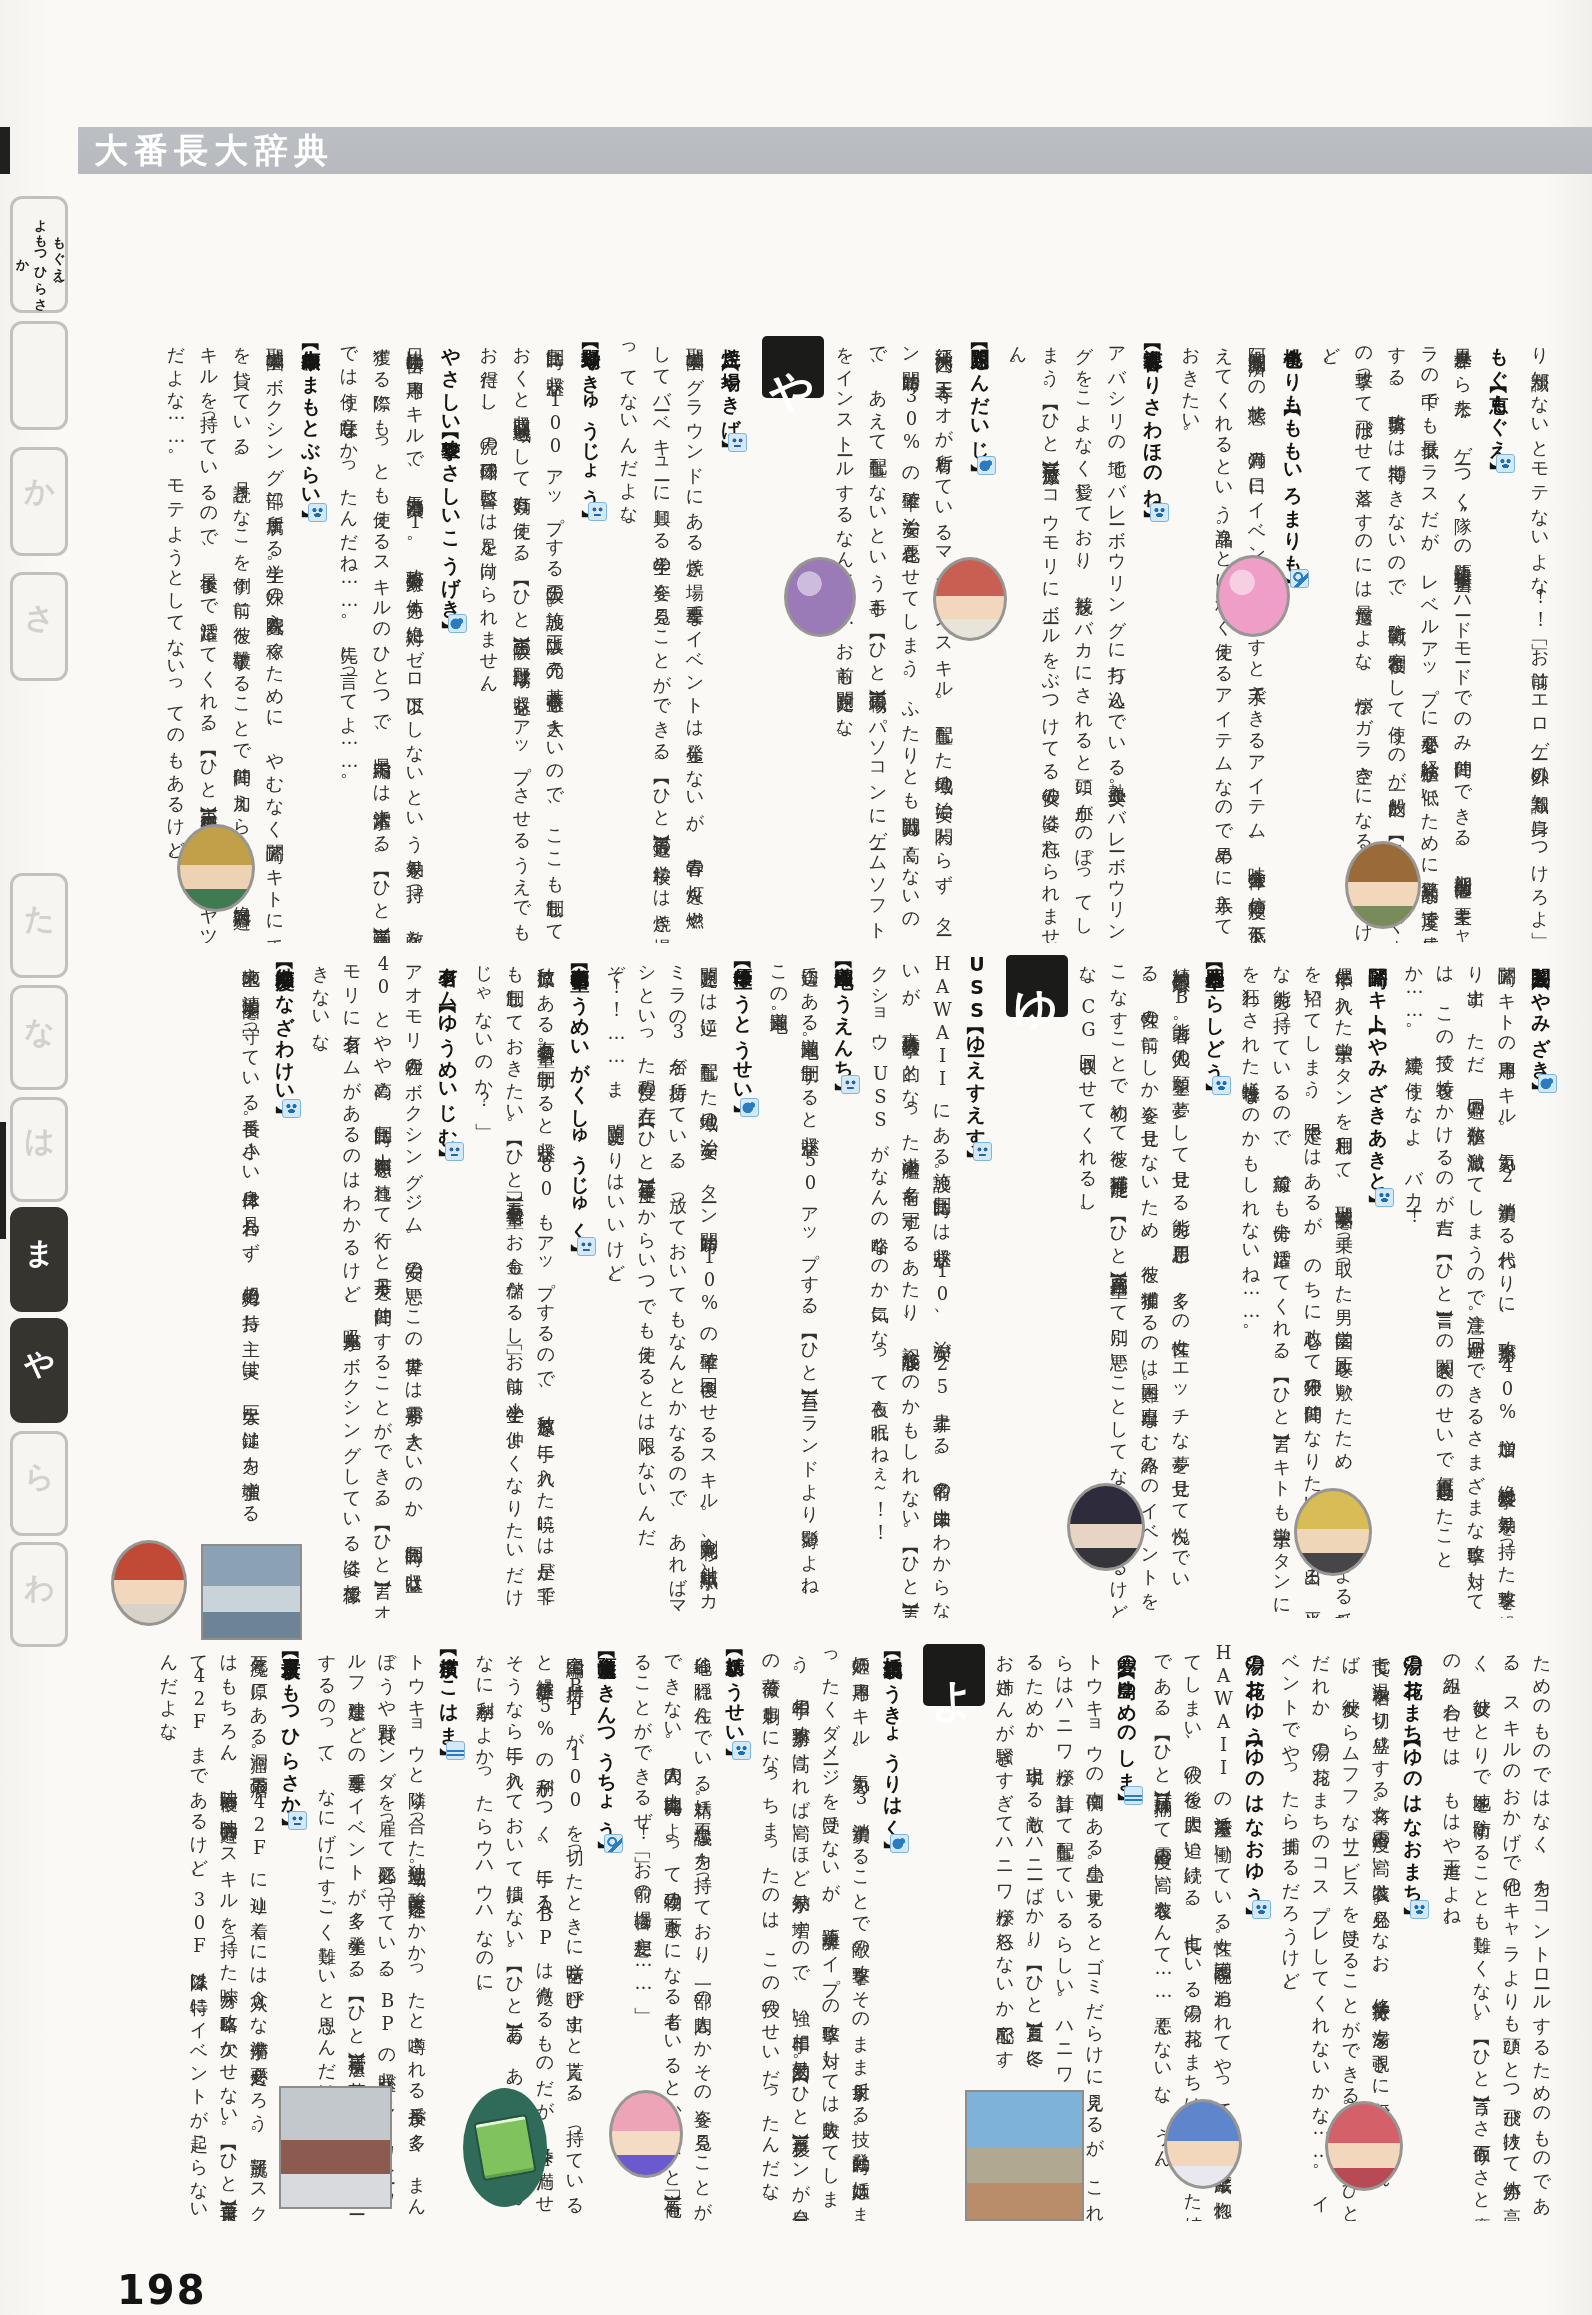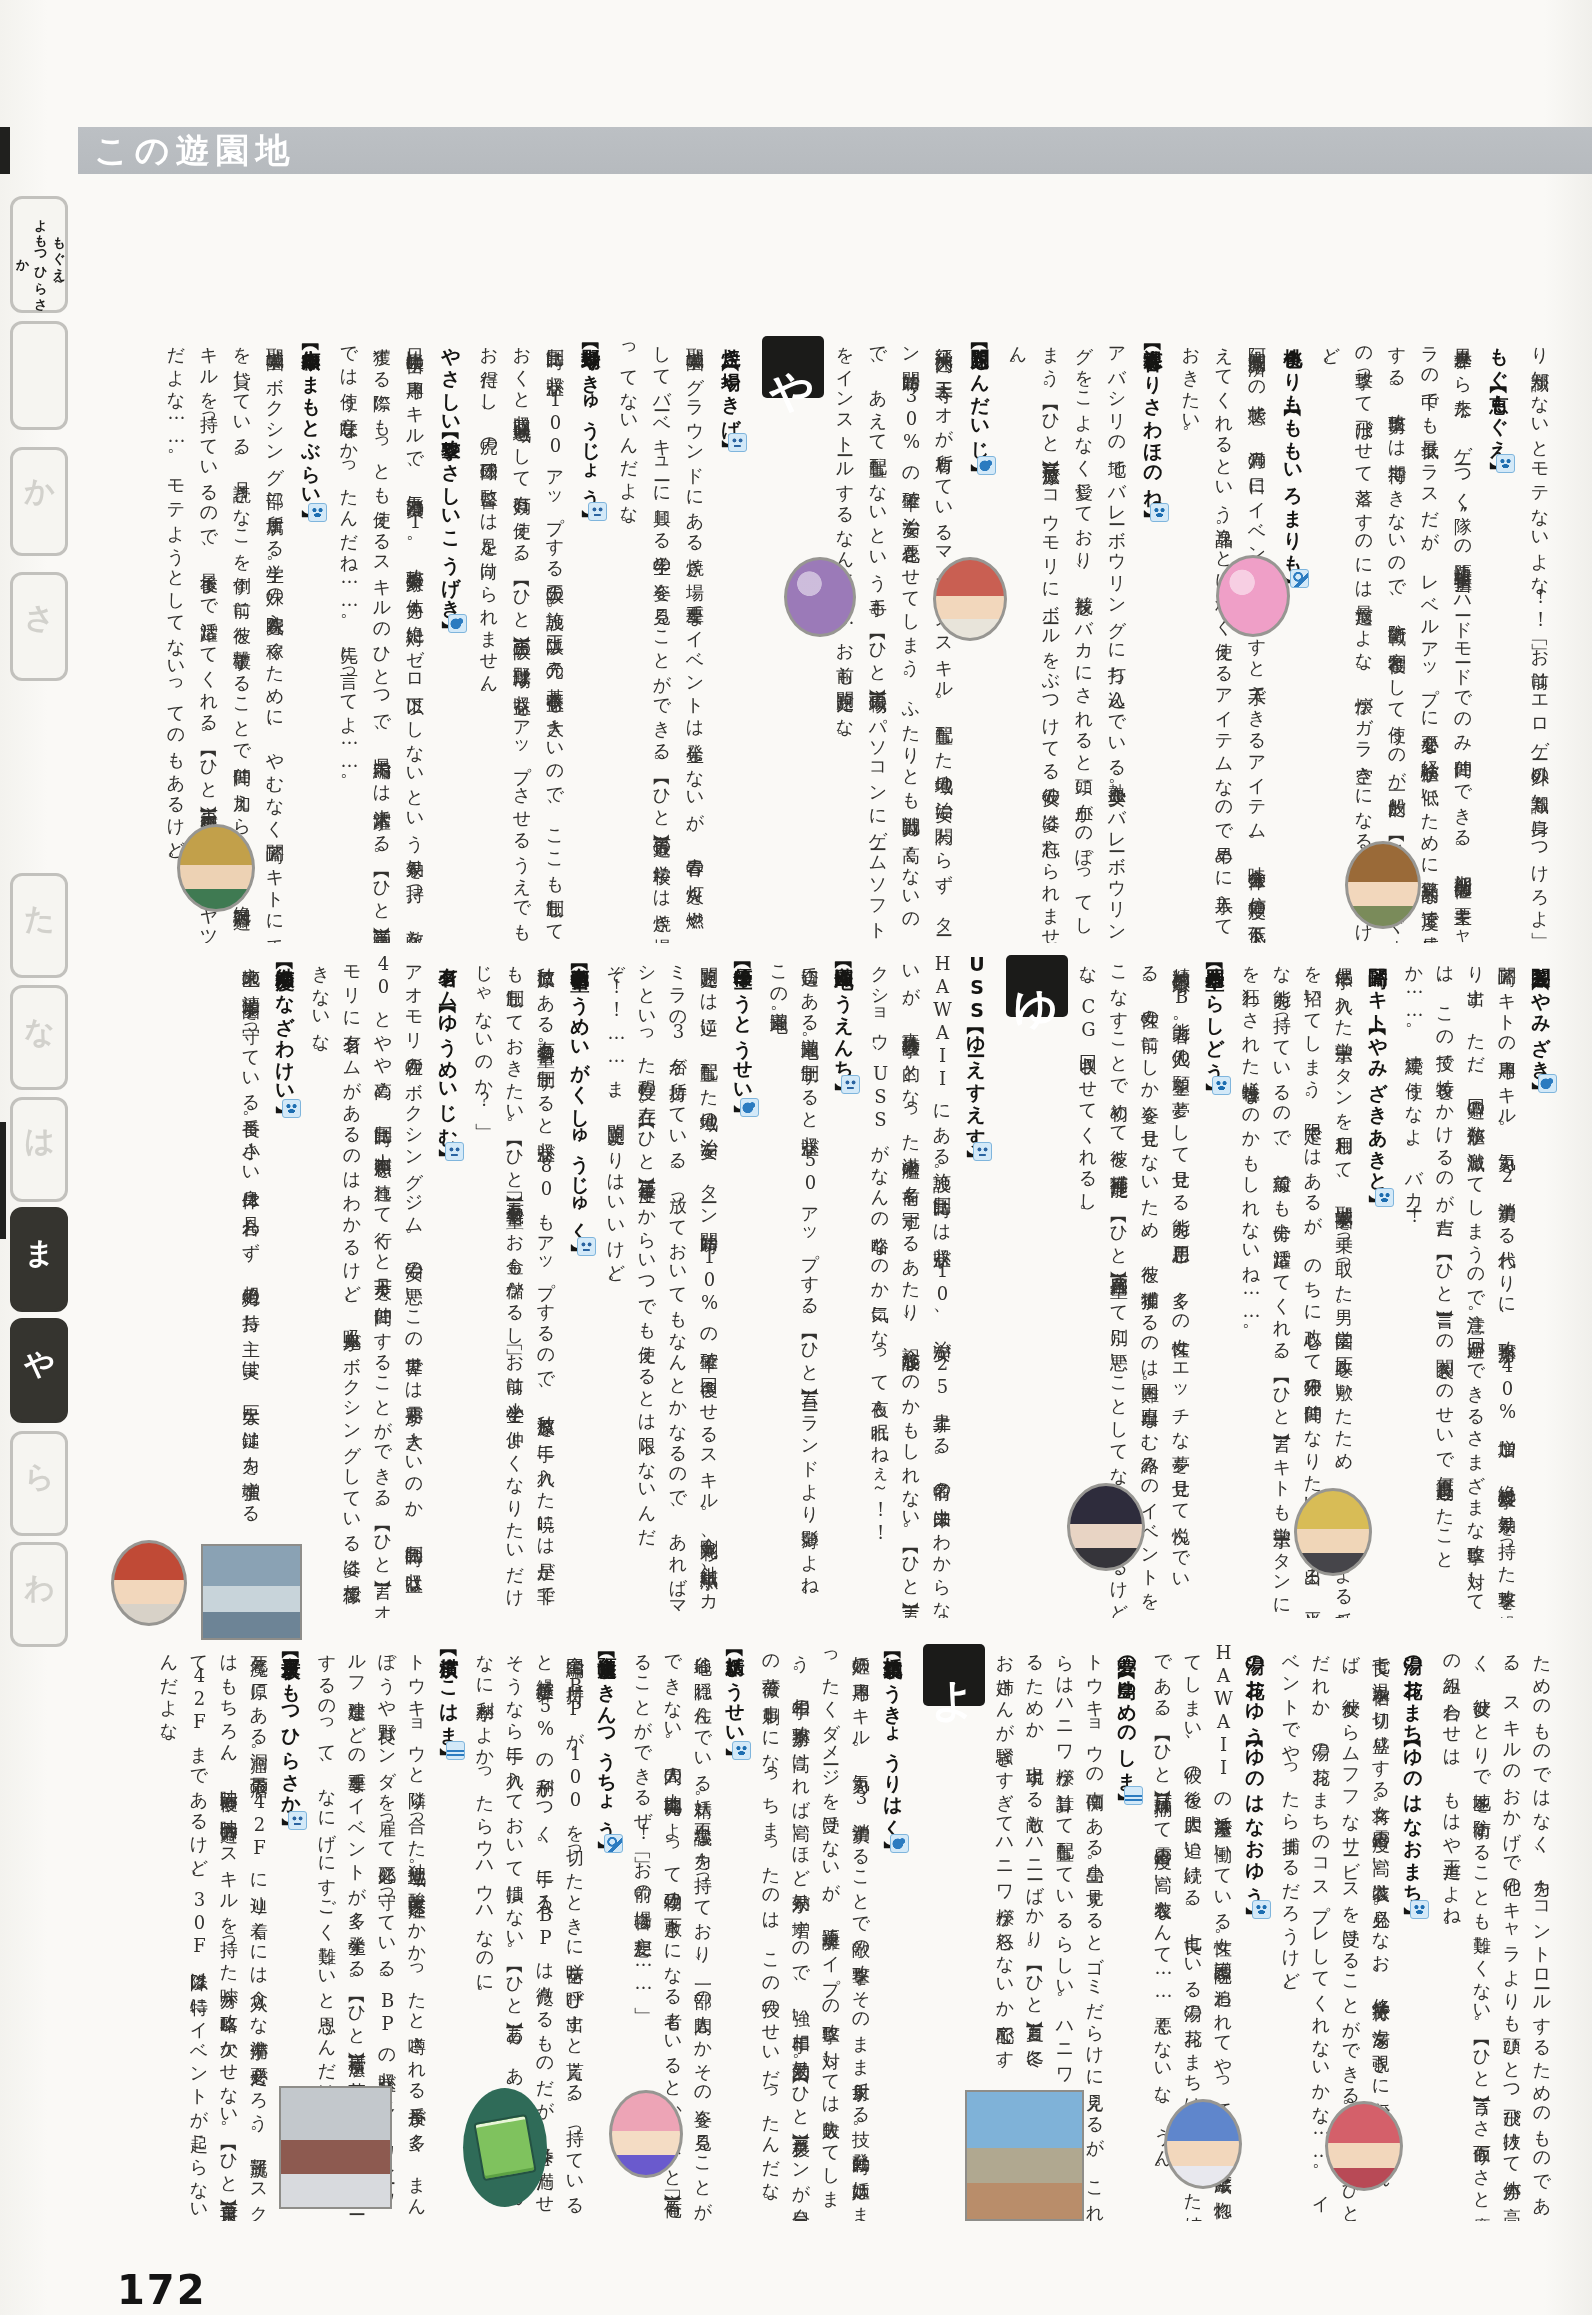--- a/index.html
+++ b/index.html
@@ -112,21 +112,21 @@
     font-family:"DejaVu Sans", sans-serif; font-weight:700; font-size:40px; color:#141414;
     letter-spacing:2px;
   }
 </style>
 </head>
 <body>
 
 <div class="page">
 
   <div class="titlebar">
-    <span class="t">この遊園地</span>
+    <span class="t">大番長大辞典</span>
   </div>
   <div class="artifact" style="left:0;top:127px;width:10px;height:47px;"></div>
   <div class="artifact" style="left:0;top:1122px;width:6px;height:117px;"></div>
 
   <div id="sidebar">
       <div class="tab range" style="top: 196px; height: 117px;">
         <span class="glyph">もぐえ～
 よもつひらさか</span>
       </div>
       <div class="tab" style="top: 321px; height: 109px;">
@@ -284,16 +284,16 @@
       <div class="avatar" style="left: 111px; top: 1540px; width: 76px; height: 86px; --hair: #c04a36; --skin: #f2d7bc; --cloth: #d8d2c8;"></div>
       <div class="photo" style="left: 201px; top: 1544px; width: 101px; height: 96px; --c1: #8aa2b4; --c2: #c8d4da; --c3: #6d8496;"></div>
       <div class="avatar" style="left: 1325px; top: 2101px; width: 78px; height: 90px; --hair: #d4606a; --skin: #f2d7bc; --cloth: #b84a56;"></div>
       <div class="avatar" style="left: 1164px; top: 2099px; width: 78px; height: 90px; --hair: #5f86cc; --skin: #f2d7bc; --cloth: #e8e8ee;"></div>
       <div class="photo" style="left: 965px; top: 2090px; width: 119px; height: 131px; --c1: #7fb2d8; --c2: #b0a890; --c3: #b98d6a;"></div>
       <div class="avatar" style="left: 609px; top: 2090px; width: 74px; height: 88px; --hair: #eda4b6; --skin: #f4dcc4; --cloth: #6a5acd;"></div>
       <div class="bankbook" style="left: 463px; top: 2088px; width: 84px; height: 119px; --c1: #2f6b58; --c2: #7fc25e;"></div>
       <div class="photo" style="left: 279px; top: 2086px; width: 113px; height: 123px; --c1: #c3c8cc; --c2: #8d5a50; --c3: #d8dade;"></div>
     </div>
 
-  <div class="pagenum">172</div>
+  <div class="pagenum">198</div>
 
 </div>
 
 
 </body></html>

